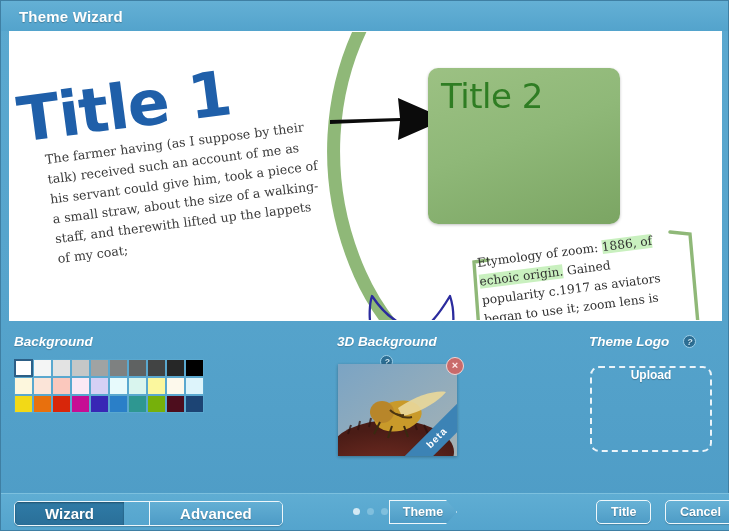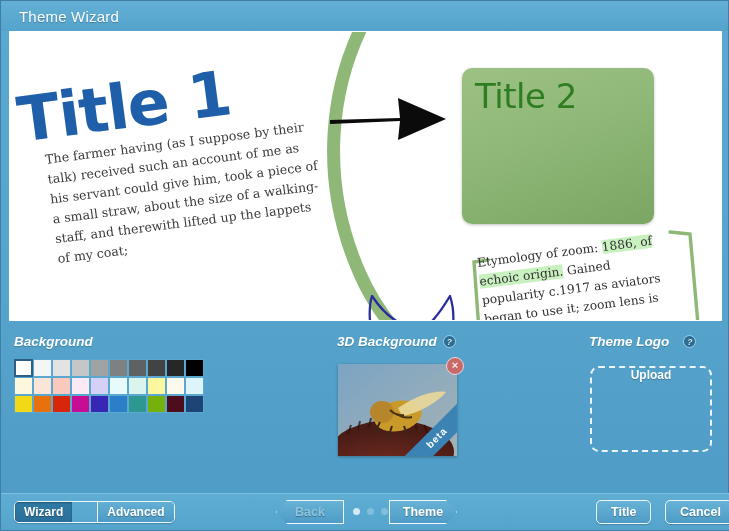--- a/index.html
+++ b/index.html
@@ -15,21 +15,21 @@
     border:1px solid #3f7fa3;
   }
   
   .titlebar{
     height:30px;
     display:flex;align-items:center;
     padding:0 0 0 18px;
     background:linear-gradient(180deg,#64b0d5 0%,#53a3cc 100%);
   }
   .titlebar-text{
-    color:#ffffff;font-size:15px;font-weight:normal;
+    color:#ffffff;font-size:15px;font-weight:bold;
     letter-spacing:.2px;
     text-shadow:0 1px 1px rgba(0,0,0,.25);
   }
   
   .preview{
     position:absolute;left:8px;top:30px;width:713px;height:290px;
     background:#ffffff;overflow:hidden;
     border:1px solid #ffffff;
     box-sizing:border-box;
   }
@@ -48,21 +48,21 @@
   }
   .body1{
     position:absolute;left:34px;top:118px;width:272px;
     transform:rotate(-7.2deg);transform-origin:left top;
     color:#3b3b3b;
     font-family:"DejaVu Serif", serif;
     font-size:12.6px;line-height:20px;
   }
   .arrow{position:absolute;left:318px;top:56px;}
   .card2{
-    position:absolute;left:452px;top:36px;width:192px;height:156px;
+    position:absolute;left:418px;top:36px;width:192px;height:156px;
     border-radius:10px;
     background:linear-gradient(160deg,#9cc183 0%,#8fb878 45%,#7ba563 100%);
     box-shadow:0 1px 3px rgba(0,0,0,.25);
     box-sizing:border-box;
     padding:8px 12px 0 13px;
   }
   .card2 .t2{
     color:#2f7d23;
     font-family:"DejaVu Sans", sans-serif;
     font-weight:normal;font-size:34px;line-height:40px;
@@ -141,21 +141,21 @@
     position:absolute;left:0;bottom:0;width:729px;height:36px;
     background:linear-gradient(180deg,#5fadd3 0%,#54a4cd 100%);
     border-top:1px solid #7cc0de;
   }
   .segmented{
     position:absolute;left:13px;top:7px;display:flex;
     border:1px solid #eef7fb;border-radius:5px;overflow:hidden;
     box-shadow:0 1px 1px rgba(0,0,0,.18);
   }
   .seg{
-    padding:3px 9px;font-size:12px;font-weight:bold;color:#ffffff;
+    padding:3px 30px;font-size:15px;font-weight:bold;color:#ffffff;
     cursor:pointer;
     background:linear-gradient(180deg,#63afd4 0%,#4d9bc6 100%);
     text-shadow:0 1px 1px rgba(0,0,0,.3);
   }
   .seg.active{
     background:linear-gradient(180deg,#2f7ba6 0%,#2a6f99 100%);
     box-shadow:inset 0 1px 2px rgba(0,0,0,.35);
   }
   .seg + .seg{border-left:1px solid #eef7fb;margin-left:25px;}
   .navbtn{
@@ -240,21 +240,21 @@
         <span>Etymology of zoom:</span>
         <span class="hl">1886, of echoic origin.</span><span> Gained popularity c.1917 as aviators began to use it; zoom lens is 1936.</span>
       </div>
     </div>
   </div>
 
   <div class="sec-label" style="left:13px;top:333px;">
     <span>Background</span>
   </div>
 
-  <div class="sec-label" style="left:336px;top:333px;">
+  <div class="sec-label" style="left:336px;top:333px;flex-direction:column;">
     <span>3D Background</span>
     <span class="help">?</span>
   </div>
 
   <div class="sec-label" style="left:588px;top:333px;">
     <span>Theme Logo</span>
     <span class="help" style="margin-left:8px;">?</span>
   </div>
 
   <div class="palette" id="palette">
@@ -332,21 +332,20 @@
     <span>Upload</span>
   </div>
 
   <div class="bottombar">
 
     <div class="segmented">
       <div class="seg active">Wizard</div>
       <div class="seg">Advanced</div>
     </div>
 
-    <div class="navbtn arrowbtn back">Back</div>
 
     <div class="dots">
       <span class="dot active"></span>
       <span class="dot"></span>
       <span class="dot"></span>
     </div>
 
     <div class="navbtn arrowbtn next">Theme</div>
 
     <div class="rbtn done">Title</div>

